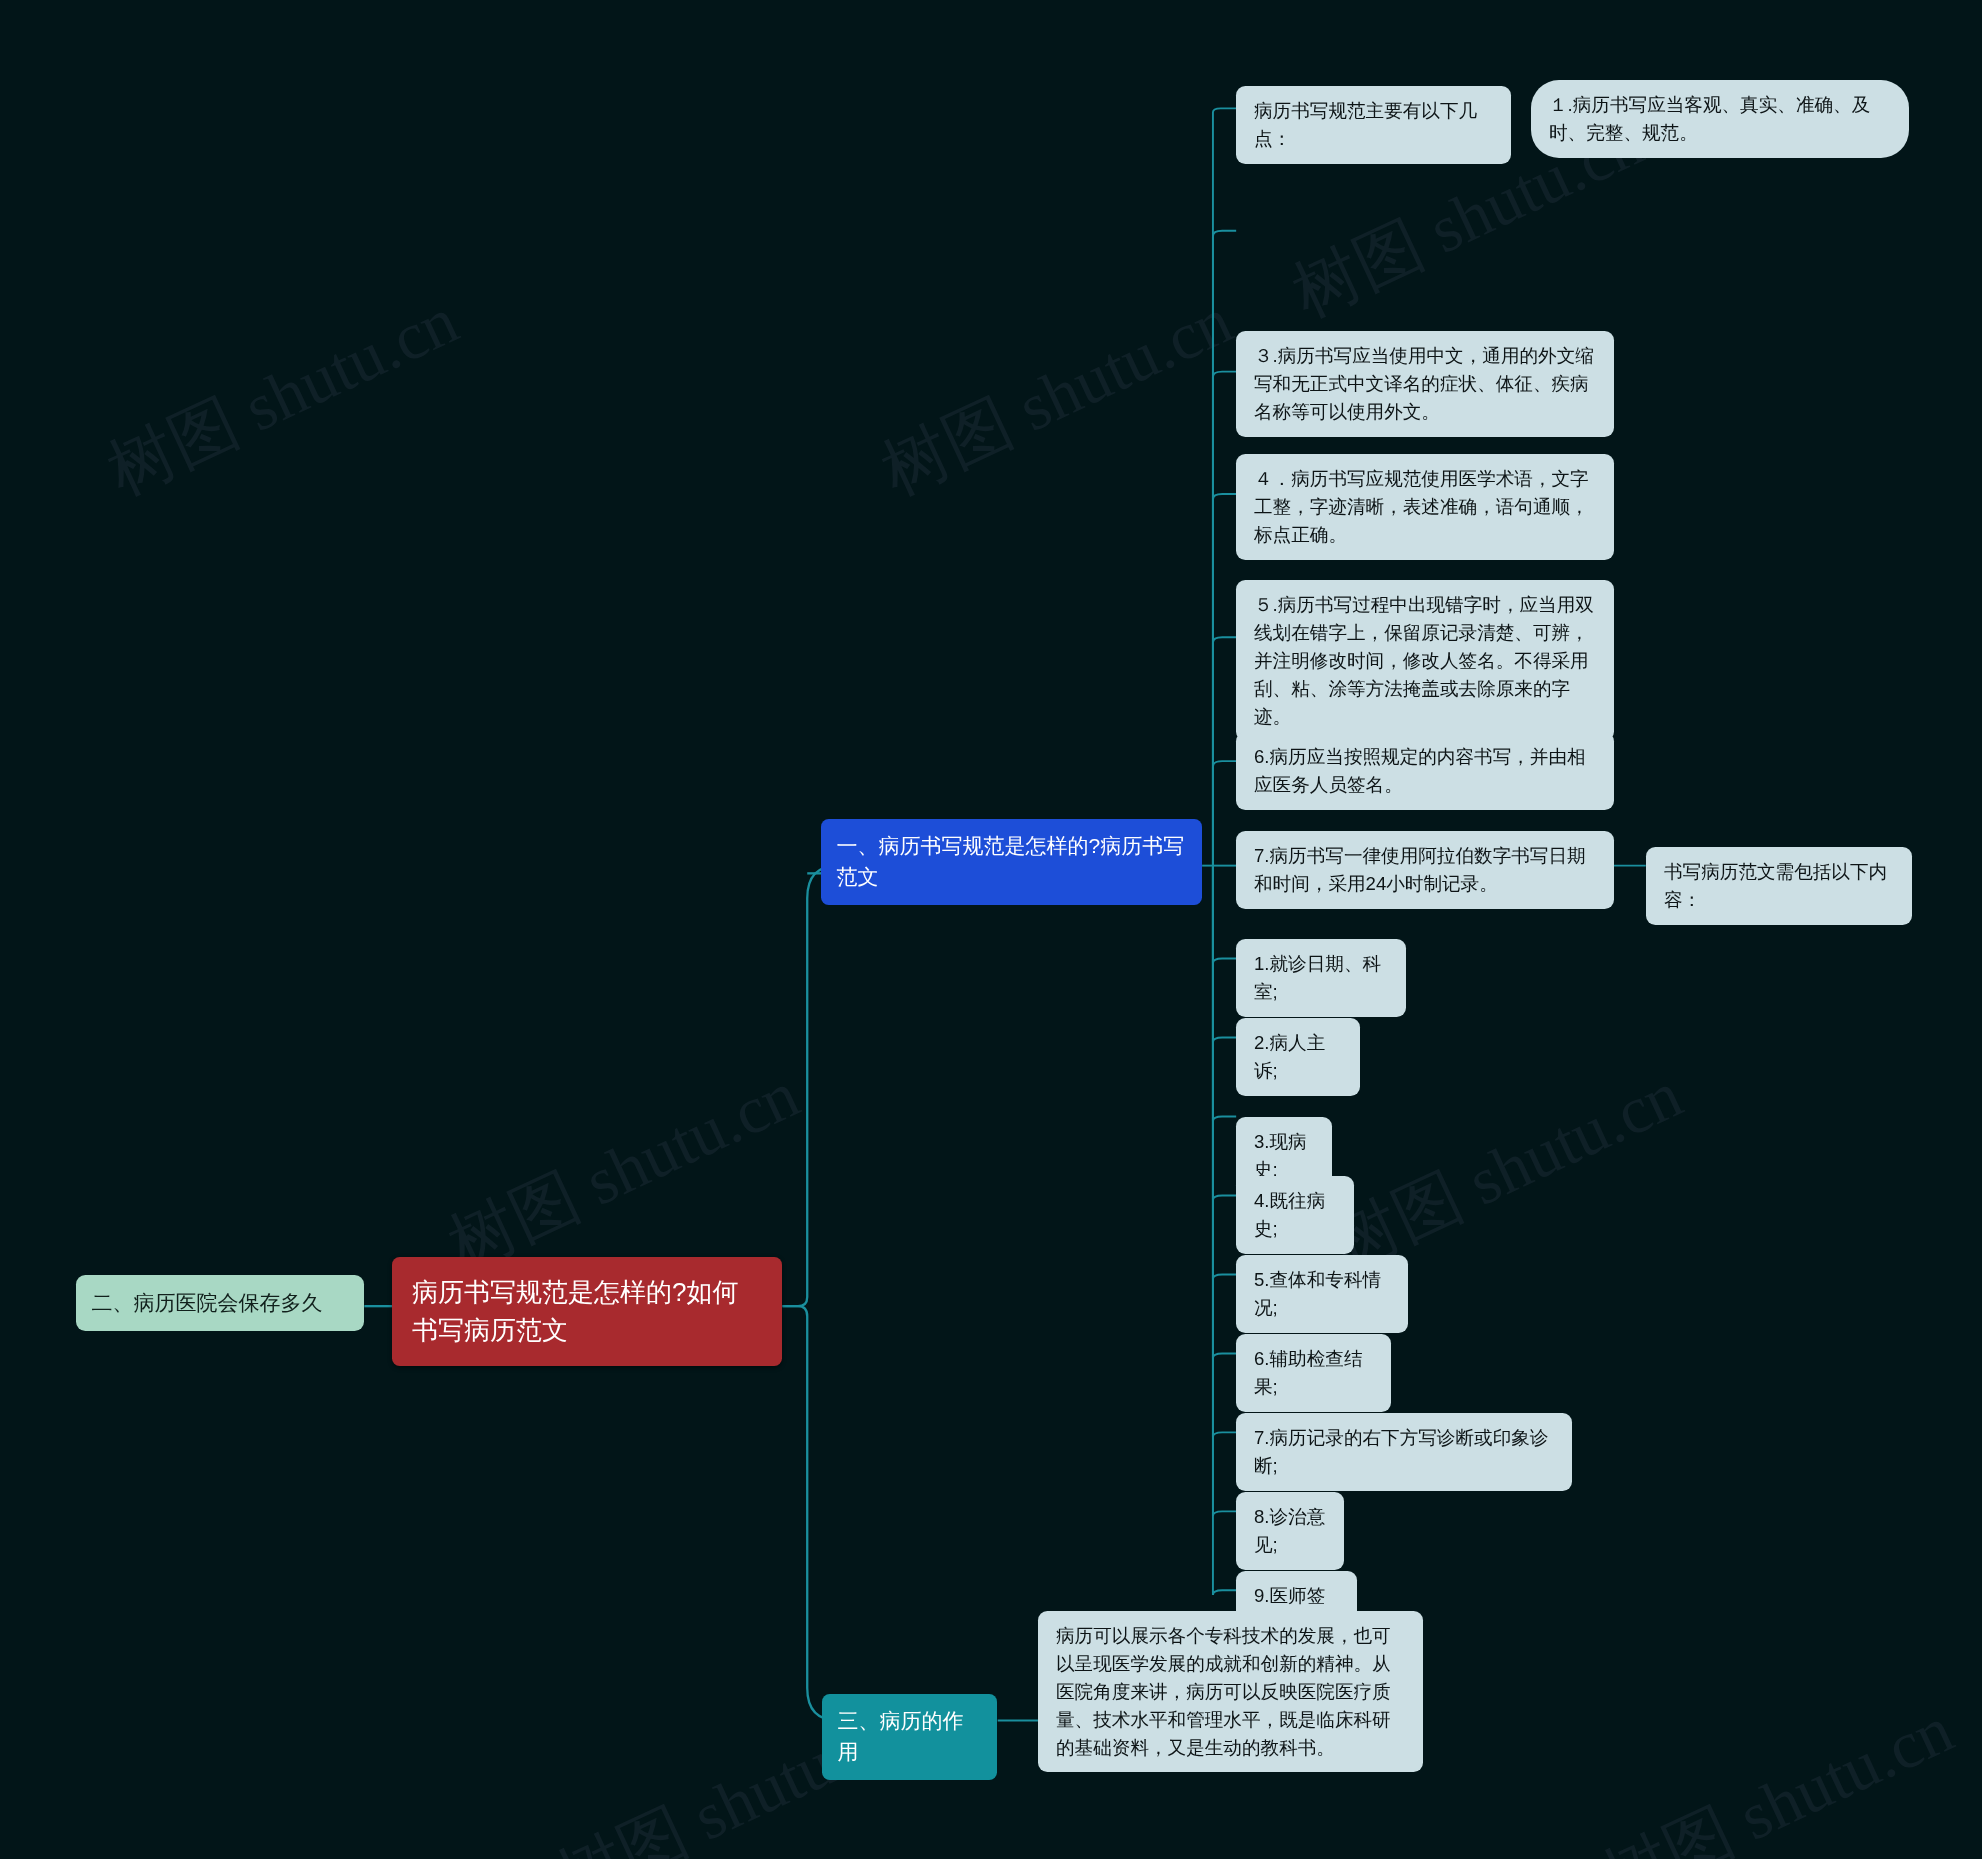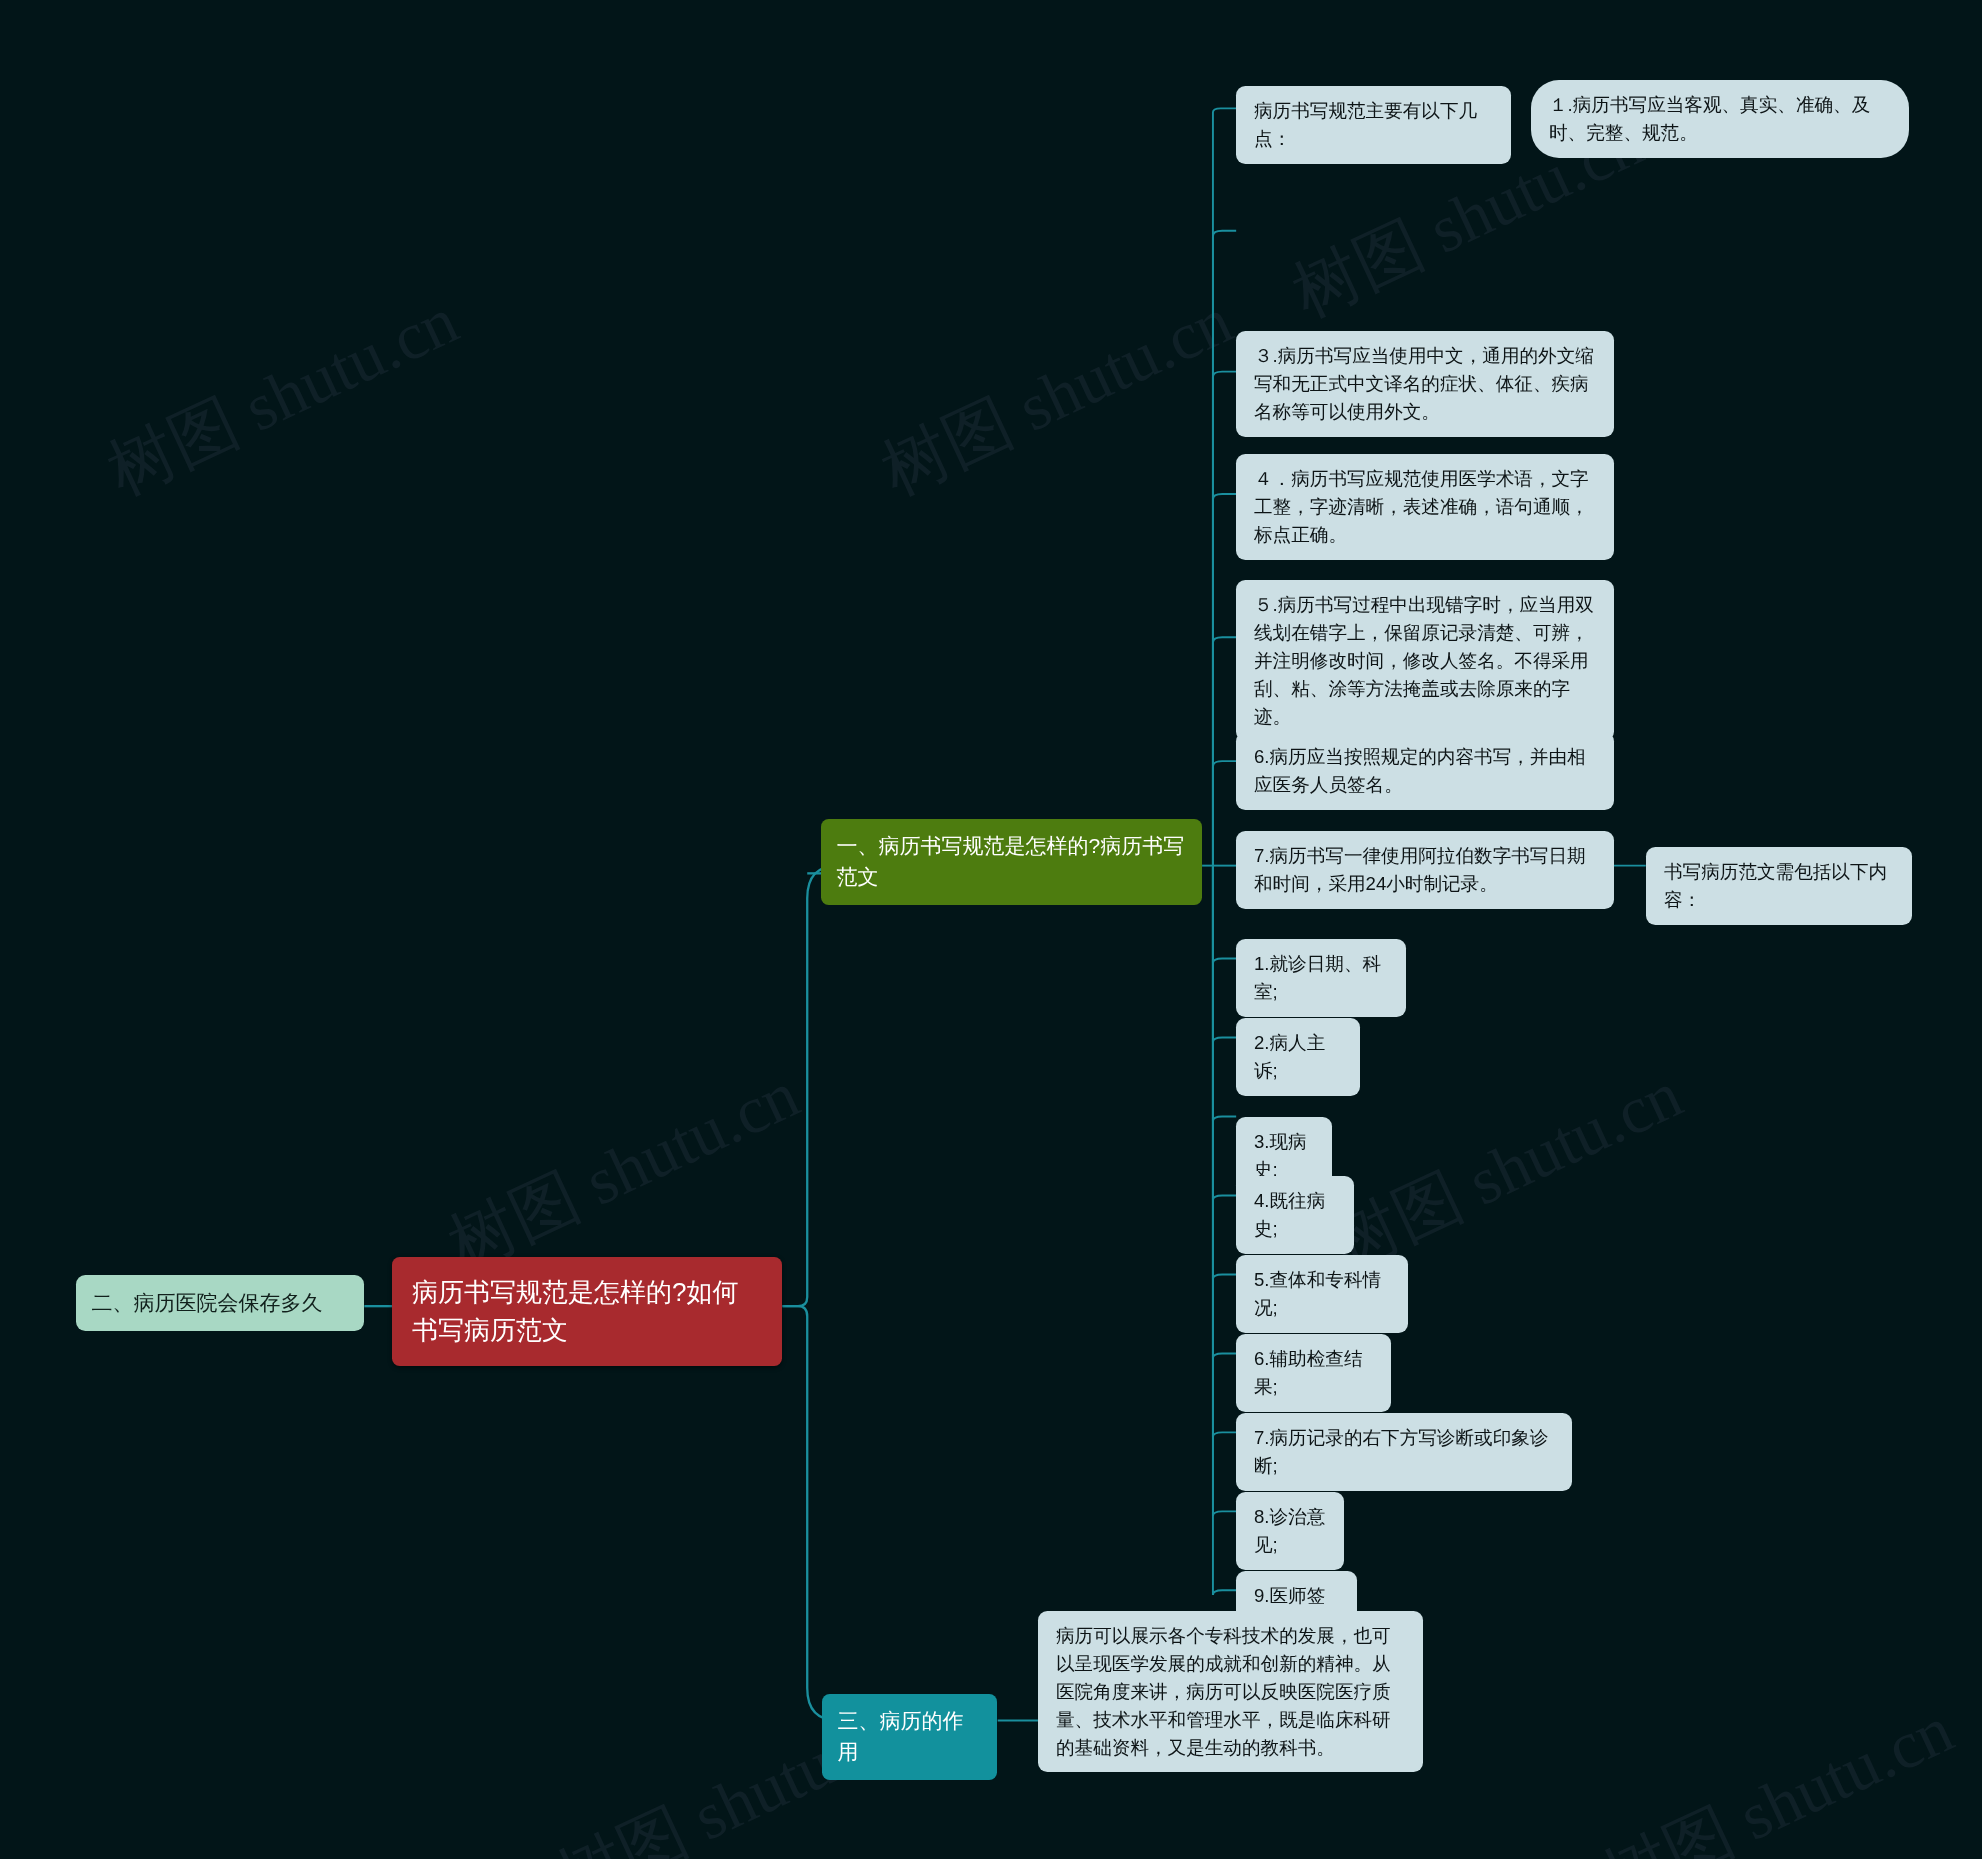--- a/index.html
+++ b/index.html
@@ -44,21 +44,21 @@
   .node-root{
     background:#a82a2e;
     color:#ffffff;
     font-size:26px;
     padding:17px 20px;
     border-radius:7.7px;
     line-height:1.45;
     box-shadow:0 1.5px 4.6px rgba(0,0,0,.45);
   }
   .node-branch{
-    background:#4d7c0f;
+    background:#1d4ed8;
     color:#ffffff;
     font-size:21px;
     padding:12.4px 15.5px;
     border-radius:7.7px;
     line-height:1.45;
   }
   .node-branch.teal-bright{background:#12919d;}
   .node-green{
     background:#a8d8c4;
     color:#11201c;

